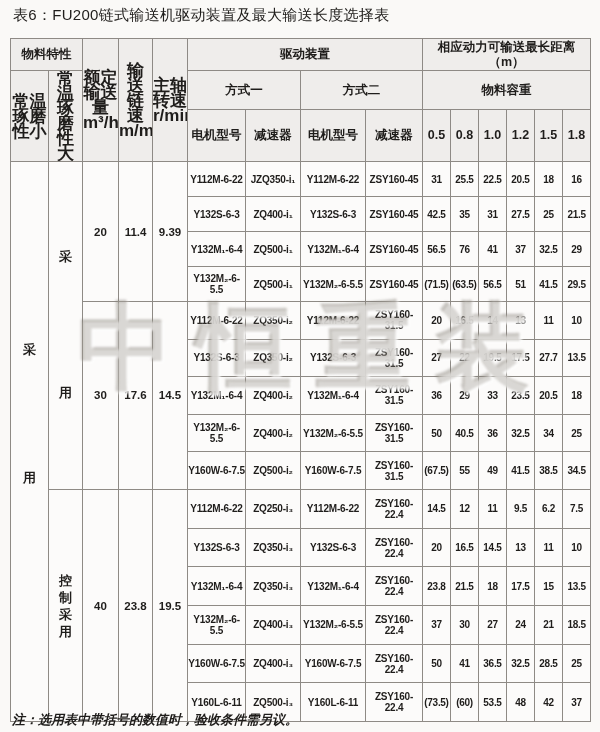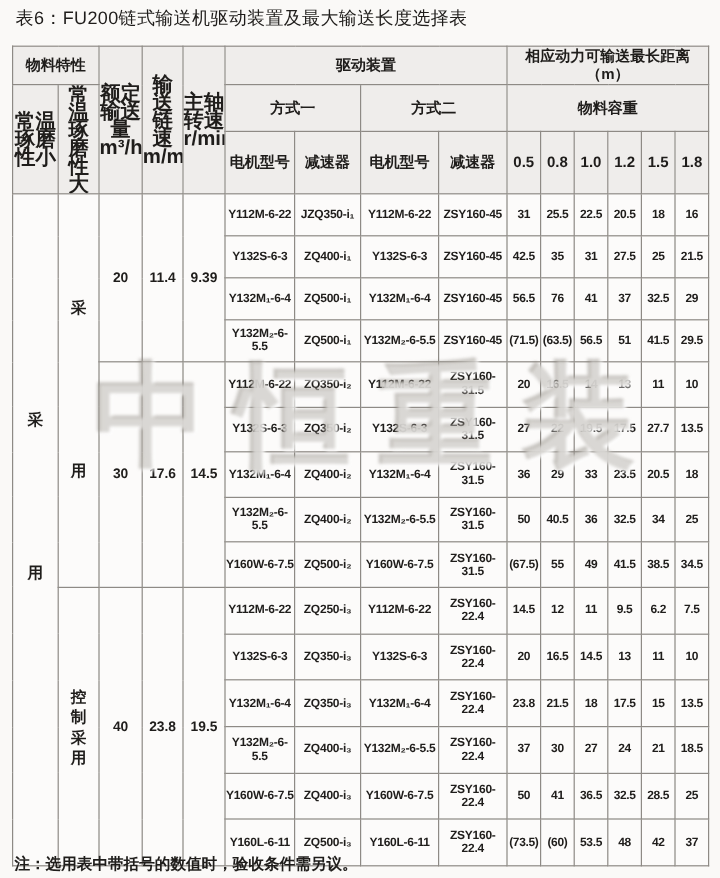--- a/index.html
+++ b/index.html
@@ -30,20 +30,21 @@
   td.dist{font-size:10px;letter-spacing:-.3px;}
   td.num{font-size:11.5px;}
   td.vtext{white-space:pre-line;font-size:13px;}
   td.spread-xl{line-height:128px;}
   td.spread-xl span{position:relative;top:-28px;display:inline-block;}
   td.spread-l{line-height:136px;}
   td.compact{line-height:17px;}
   .note{
     position:absolute;left:12px;top:711px;font-size:13px;font-weight:bold;
     white-space:nowrap;
+    font-style:italic;
   }
   .watermark{
     position:absolute;left:78px;top:288px;height:118px;z-index:5;
     font-size:95px;font-weight:bold;letter-spacing:24px;line-height:118px;
     color:rgba(138,131,124,.30);pointer-events:none;white-space:nowrap;
     text-shadow:2px 2px 1px rgba(255,255,255,.9),-1px -1px 1px rgba(120,114,108,.25);
     filter:blur(1.3px);
   }
 </style>
 </head>

